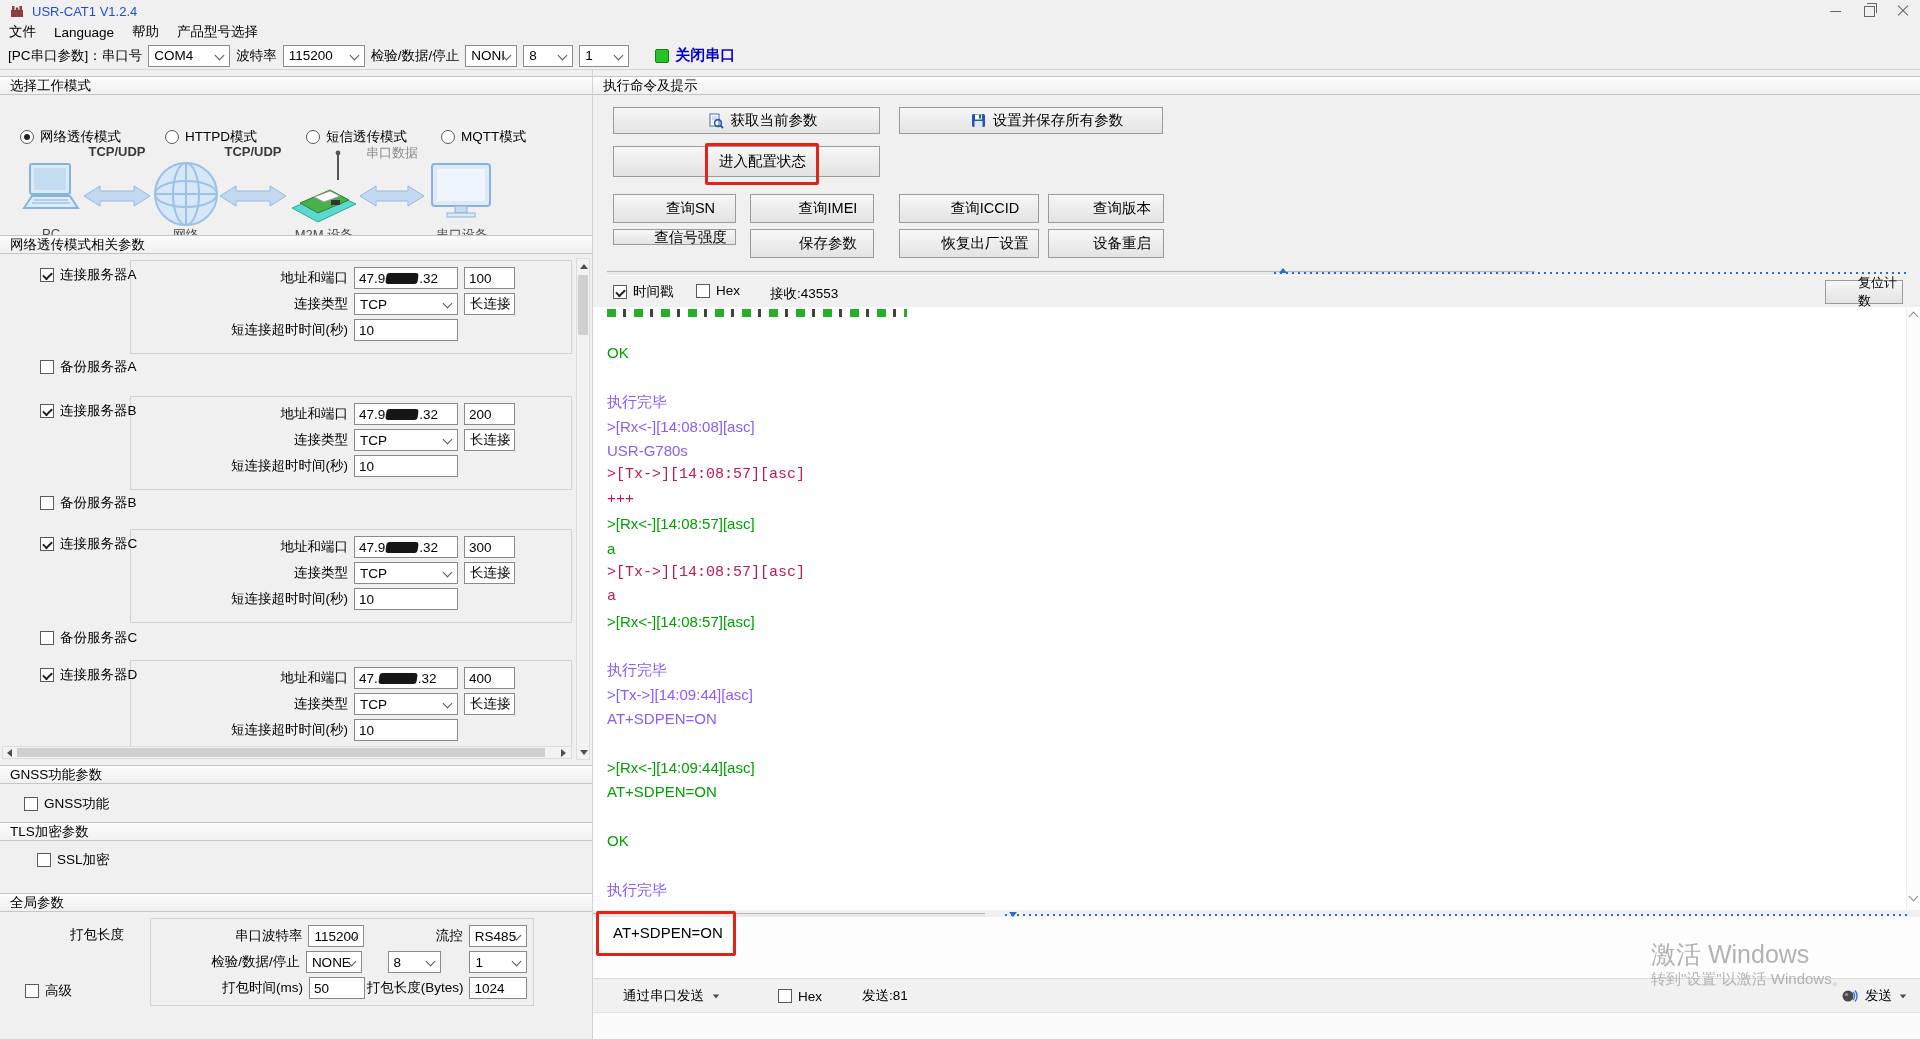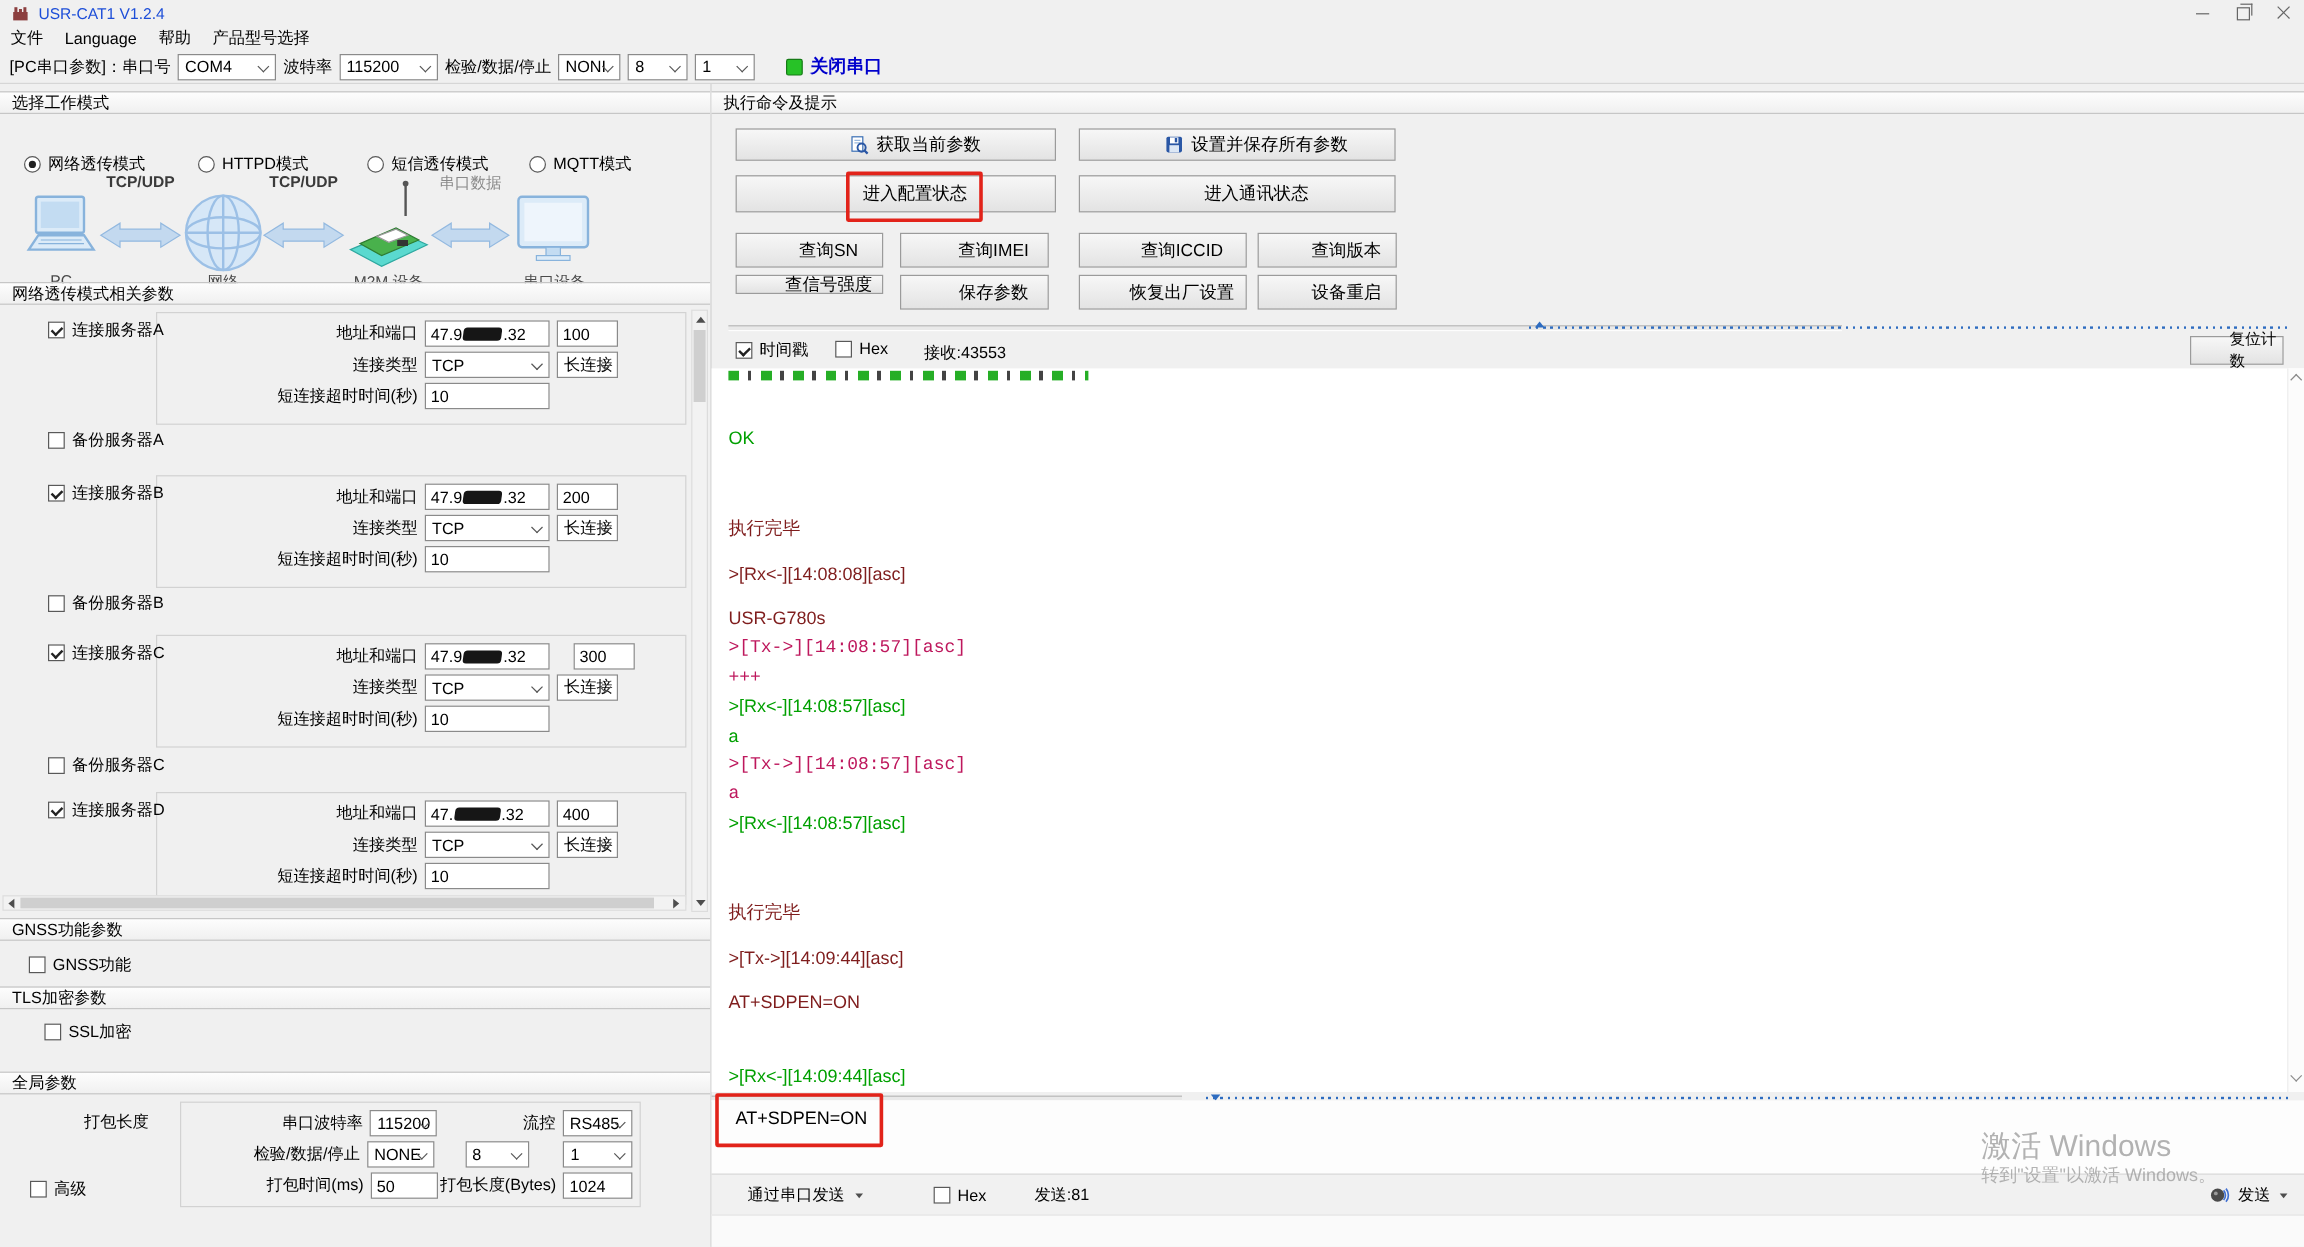--- a/index.html
+++ b/index.html
@@ -56,21 +56,21 @@
   
   #left-panel{position:absolute;left:0;top:70px;width:592px;height:969px;background:#f0f0f0;}
   #right-panel{position:absolute;left:592px;top:70px;width:1328px;height:969px;background:#f0f0f0;border-left:1px solid #d2d2d2;}
   .srv-box{position:absolute;border:1px solid #d2d2d2;background:#f0f0f0;}
   .frow{position:absolute;display:flex;align-items:center;height:22px;}
   .flabel{display:inline-block;text-align:right;font-size:13.5px;}
   .redact{display:inline-block;width:32px;height:11px;background:#161616;border-radius:3px;margin:0 1px;transform:skewX(-8deg);}
   
   #log-area{position:absolute;left:0;top:237px;width:1328px;height:603px;background:#fff;overflow:hidden;}
   .logline{height:24.4px;line-height:24.4px;font-size:15px;white-space:pre;padding-left:14px;}
-  .g{color:#00a000;} .b{color:#be185d;font-family:Liberation Mono, monospace;} .k{color:#7f1d1d;margin-top:13px;}
+  .g{color:#00a000;} .b{color:#be185d;font-family:Liberation Mono, monospace;} .k{color:#8b5cf6;}
   .cliprow{height:8px;margin:2px 0 0 14px;width:300px;
     background:repeating-linear-gradient(90deg,#00a000 0 9px,transparent 9px 16px,#222 16px 19px,transparent 19px 27px);
     opacity:.85;}
   .splitter-groove{position:absolute;height:3px;border-top:1px solid #b9b9b9;border-bottom:1px solid #fdfdfd;background:#e9e9e9;}
   .bluedots{position:absolute;height:2px;background:repeating-linear-gradient(90deg,#2e6cc0 0 2px,transparent 2px 6px);}
   .btri-up{position:absolute;width:0;height:0;border-left:4px solid transparent;border-right:4px solid transparent;border-bottom:5px solid #2e6cc0;}
   .btri-down{position:absolute;width:0;height:0;border-left:4px solid transparent;border-right:4px solid transparent;border-top:5px solid #2e6cc0;}
   .chevmark{display:inline-block;width:7px;height:7px;border-right:1.5px solid #8a8a8a;border-bottom:1.5px solid #8a8a8a;}
   .chevmark.up{transform:rotate(-135deg);} .chevmark.dn{transform:rotate(45deg);}
   .watermark1{font-size:25px;color:#999;opacity:.75;}
@@ -285,21 +285,21 @@
     </div>
 
     <div class="srv-box" style="left:130px;top:271px;width:440px;height:92px">
       <div class="frow" style="left:0;top:6px;width:430px">
         <span class="flabel" style="width:217px">地址和端口</span>
         <span class="tin" style="margin-left:6px;width:104px">
             <span>47.9</span>
             <span class="redact"></span>
             <span>.32</span>
           </span>
-        <span class="tin" style="margin-left:20px;width:51px">
+        <span class="tin" style="margin-left:6px;width:51px">
             <span>300</span>
           </span>
       </div>
       <div class="frow" style="left:0;top:32px;width:430px">
         <span class="flabel" style="width:217px">连接类型</span>
         <span class="combo" style="margin-left:6px;width:104px">
             <span>TCP</span>
           </span>
         <span class="combo" style="margin-left:6px;width:51px;padding-right:15px">
             <span>长连接</span>
@@ -437,23 +437,20 @@
     <svg width="15" height="15" viewBox="0 0 15 15">
       <rect x="1" y="1" width="13" height="13" rx="1.5" fill="#2a57a5"></rect>
       <rect x="4" y="1.5" width="7" height="5" fill="#fff"></rect>
       <rect x="8" y="2" width="2" height="3.6" fill="#2a57a5"></rect>
       <rect x="3.5" y="8" width="8" height="6" fill="#dce7f5"></rect>
     </svg>
     <span>设置并保存所有参数</span>
   </div>
   <div class="btn" style="left:20px;top:76px;width:267px;height:31px">
     <span>进入配置状态</span>
-  </div>
-  <div class="btn" style="left:306px;top:76px;width:264px;height:31px">
-    <span>进入通讯状态</span>
   </div>
   <div class="redbox" style="left:112px;top:73px;width:108px;height:36px"></div>
 
   <div class="btn" style="left:20px;top:124px;width:123px;height:29px">
       <span>查询SN</span>
     </div>
   <div class="btn" style="left:157px;top:124px;width:124px;height:29px">
       <span>查询IMEI</span>
     </div>
   <div class="btn" style="left:306px;top:124px;width:140px;height:29px">

